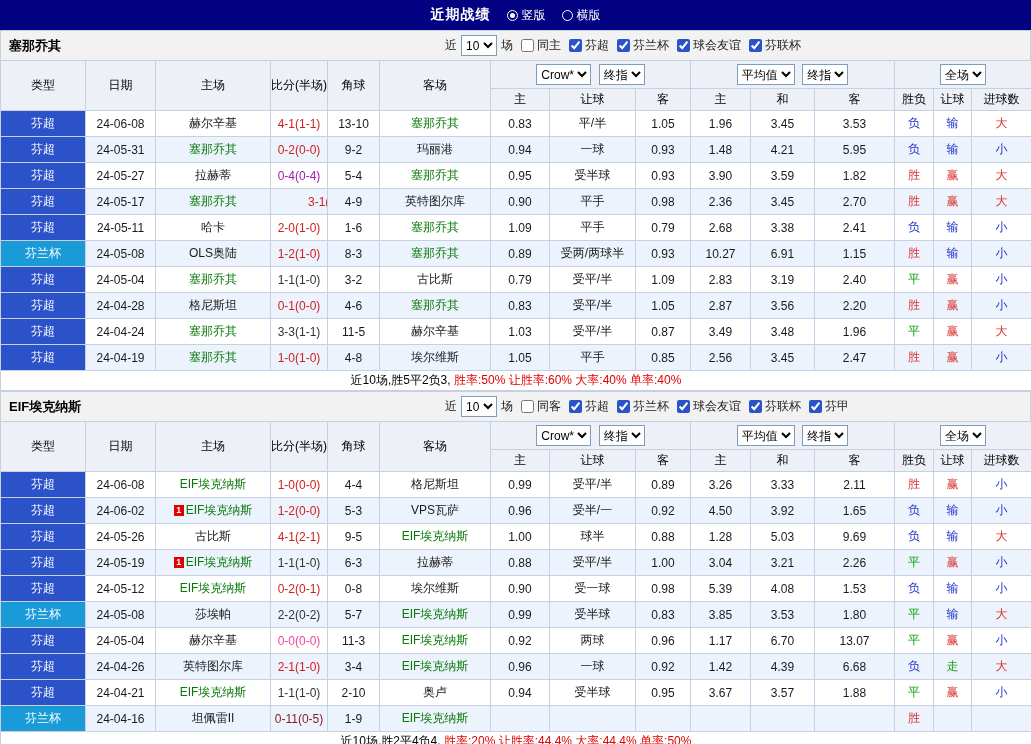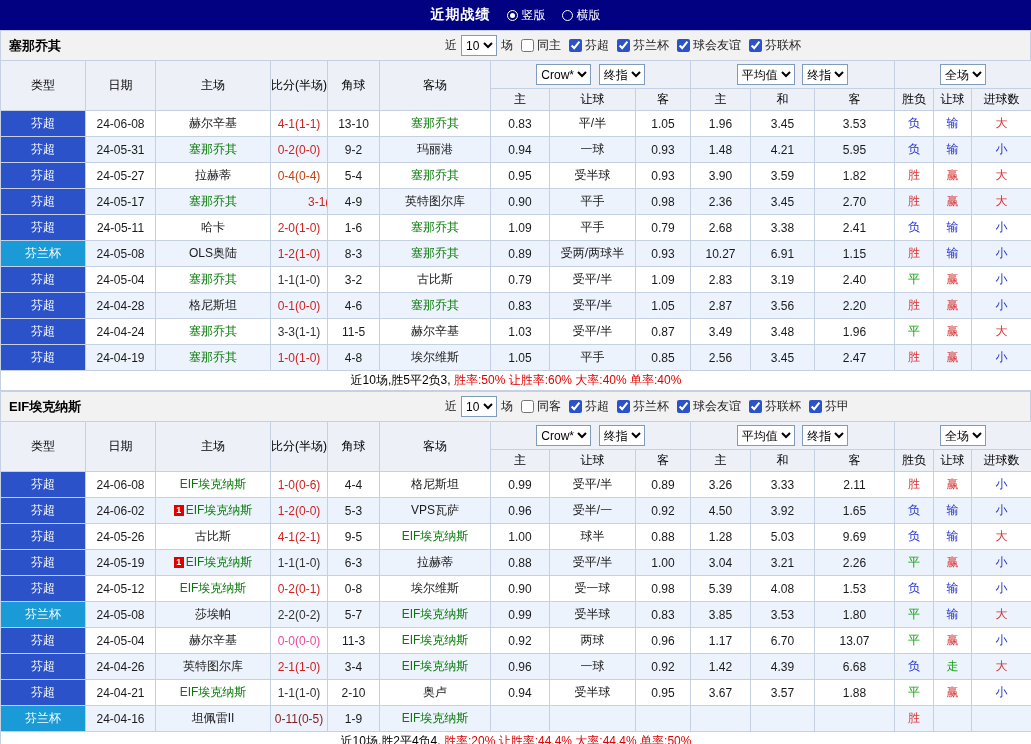--- a/index.html
+++ b/index.html
@@ -155,21 +155,21 @@
           <td>4.21</td>
           <td>5.95</td>
           <td style="color: rgb(36, 51, 204);">负</td>
           <td style="color: rgb(36, 51, 204);">输</td>
           <td style="color: rgb(36, 51, 204);">小</td>
         </tr>
         <tr>
           <td class="league" style="background: rgb(43, 82, 200);">芬超</td>
           <td>24-05-27</td>
           <td><span>拉赫蒂</span></td>
-          <td style="color: #c2410c;">0-4(0-4)</td>
+          <td style="color: #a21caf;">0-4(0-4)</td>
           <td>5-4</td>
           <td><span style="color: rgb(8, 122, 8);">塞那乔其</span></td>
           <td>0.95</td>
           <td>受半球</td>
           <td>0.93</td>
           <td>3.90</td>
           <td>3.59</td>
           <td>1.82</td>
           <td style="color: rgb(217, 51, 51);">胜</td>
           <td style="color: rgb(217, 51, 51);">赢</td>
@@ -381,21 +381,21 @@
         <th>胜负</th>
         <th>让球</th>
         <th>进球数</th>
       </tr>
     </thead>
     <tbody>
         <tr>
           <td class="league" style="background: rgb(43, 82, 200);">芬超</td>
           <td>24-06-08</td>
           <td><span style="color: rgb(8, 122, 8);">EIF埃克纳斯</span></td>
-          <td style="color: rgb(208, 32, 32);">1-0(0-6)</td>
+          <td style="color: rgb(208, 32, 32);">1-0(0-0)</td>
           <td>4-4</td>
           <td><span>格尼斯坦</span></td>
           <td>0.99</td>
           <td>受平/半</td>
           <td>0.89</td>
           <td>3.26</td>
           <td>3.33</td>
           <td>2.11</td>
           <td style="color: rgb(217, 51, 51);">胜</td>
           <td style="color: rgb(217, 51, 51);">赢</td>

